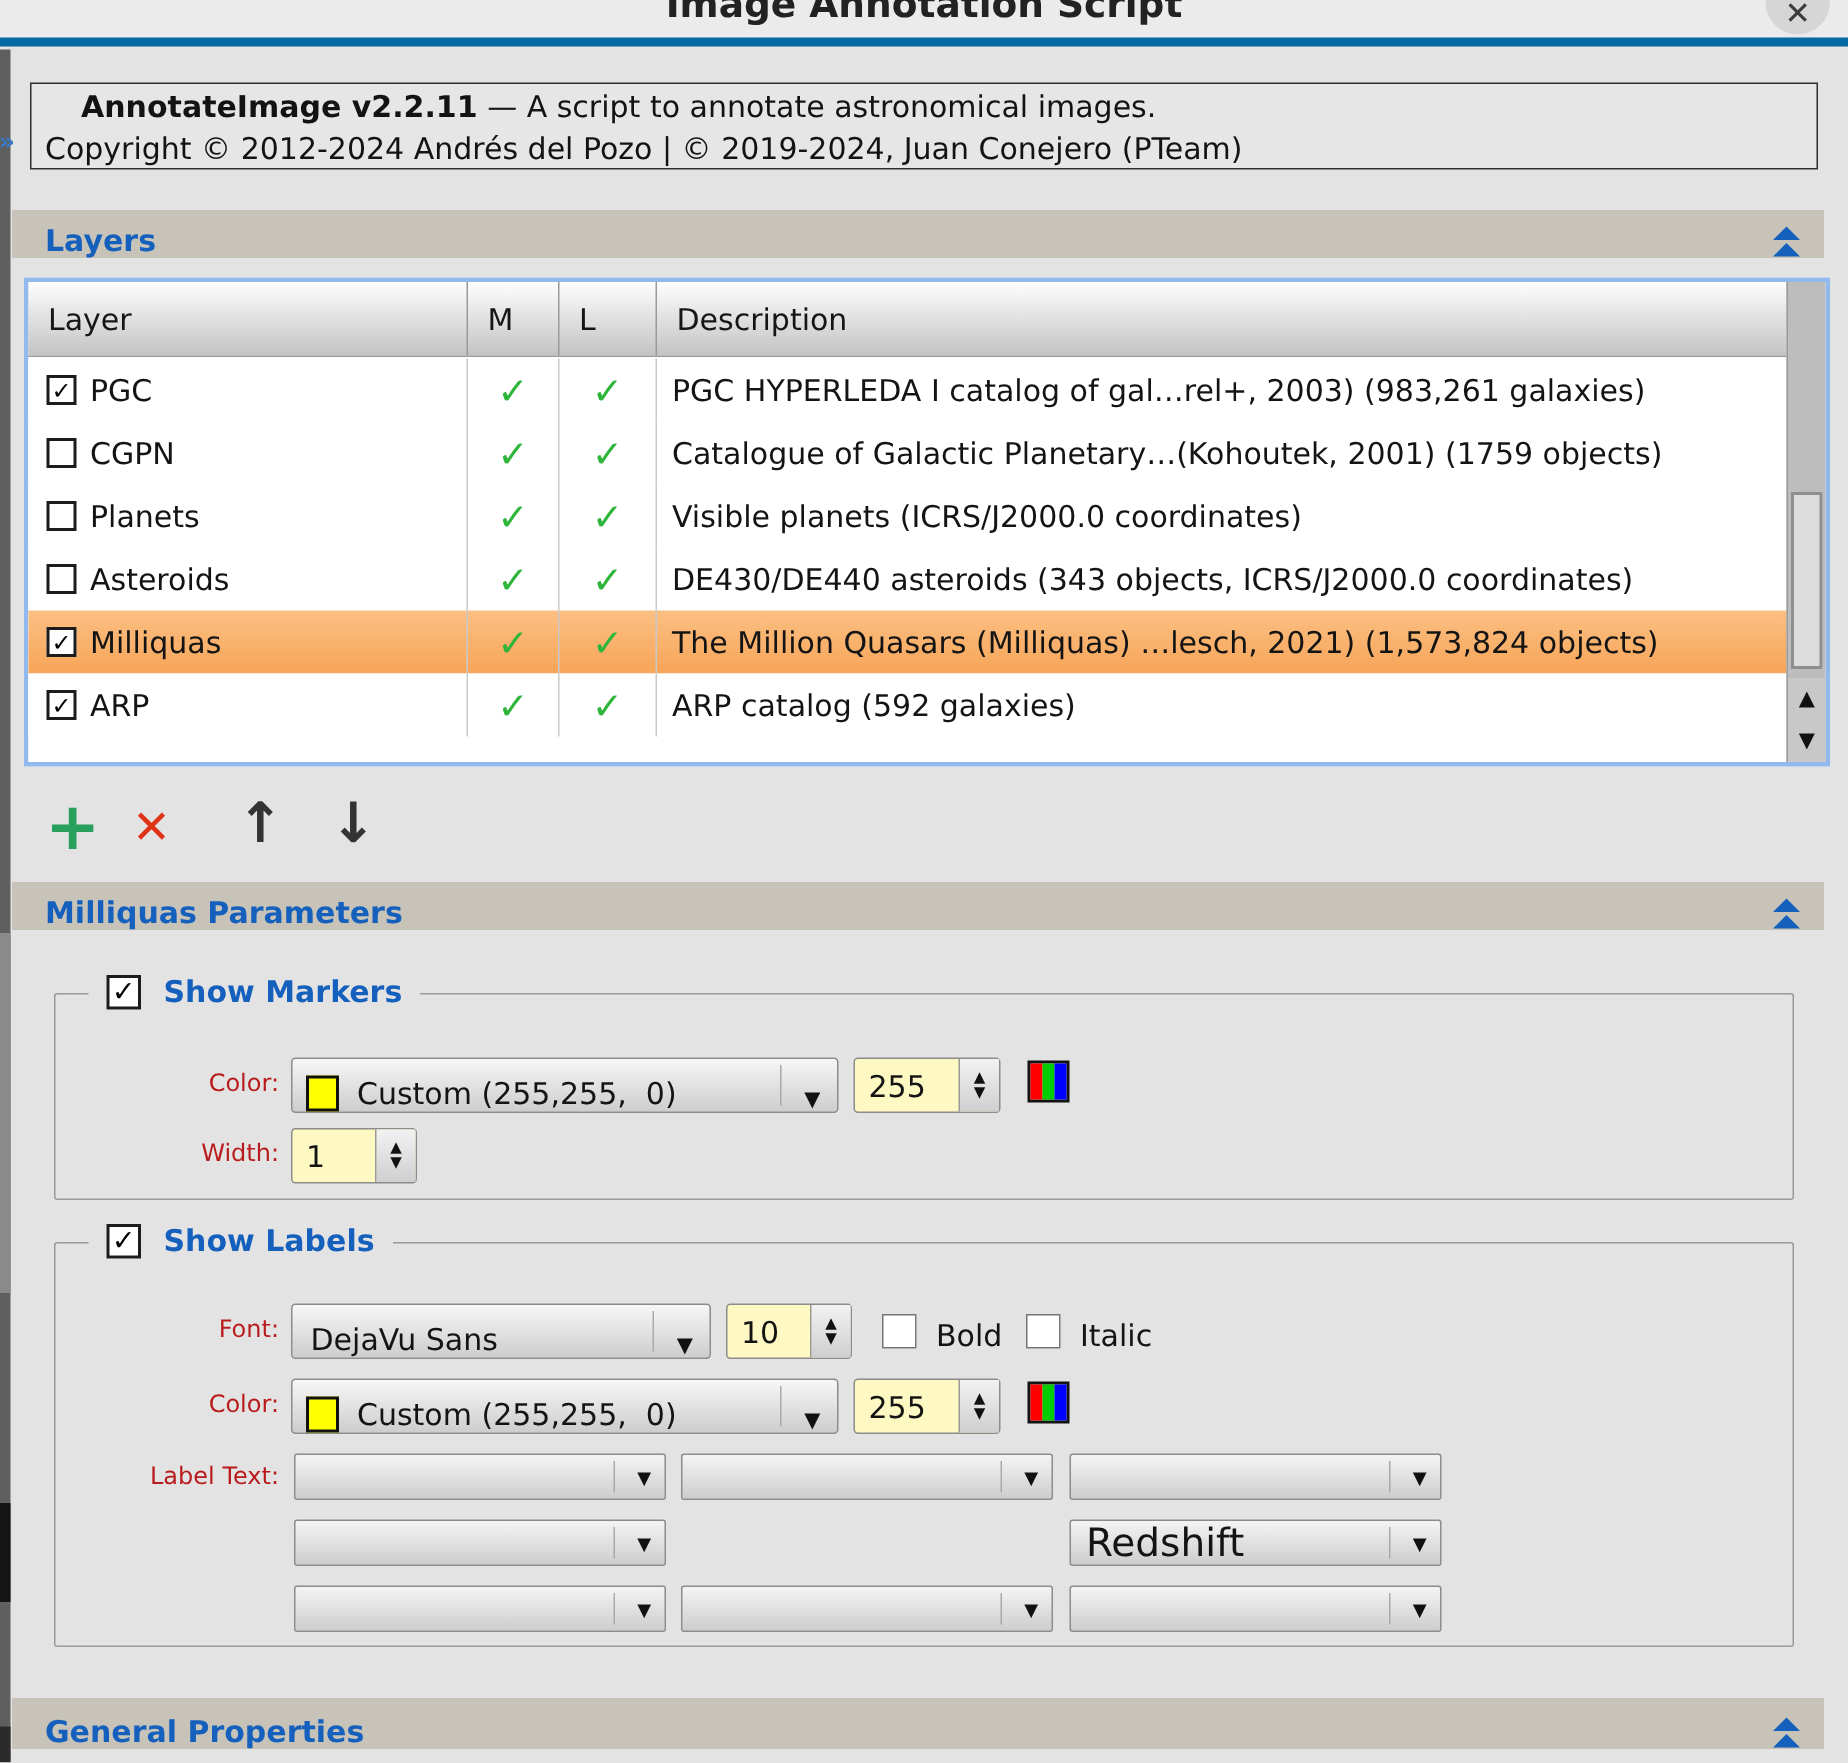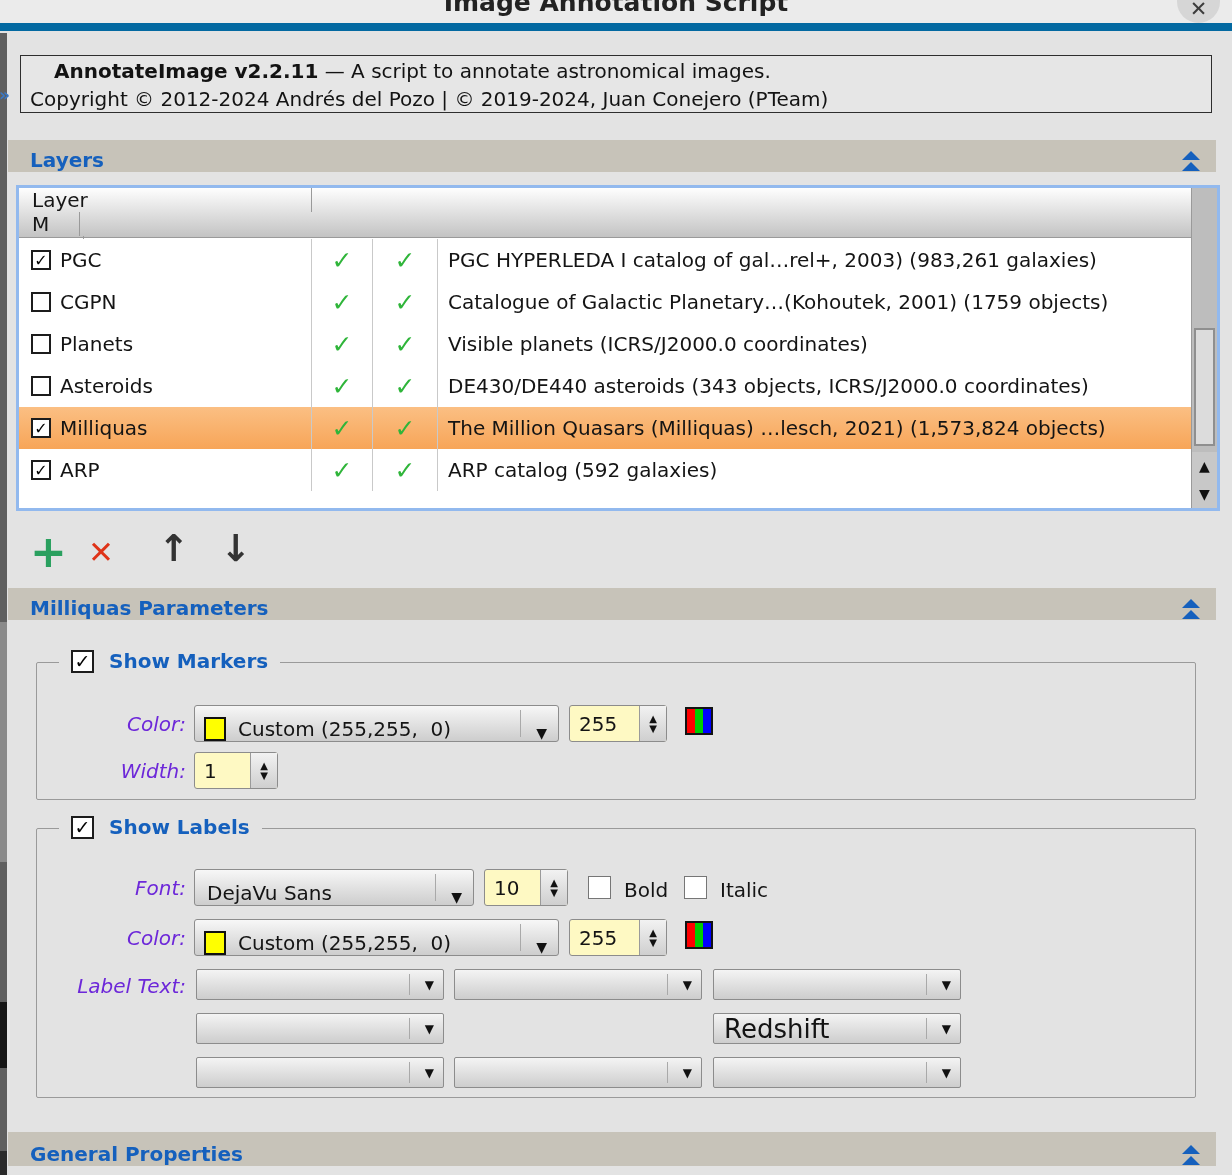--- a/index.html
+++ b/index.html
@@ -3,21 +3,21 @@
 <meta charset="utf-8">
 <style>
   * { box-sizing: border-box; margin: 0; padding: 0; }
   html,body { background:#e3e3e3; }
   .app {
     position:relative; width:1232px; height:1175px; overflow:hidden;
     background:#e3e3e3; font-family:"DejaVu Sans", sans-serif; color:#141414;
   }
   
   .titlebar { position:absolute; left:0; top:0; width:1232px; height:31px;
-    background:#ebebeb; border-bottom:8px solid #0369a1; }
+    background:#ebebeb; border-bottom:6px solid #0369a1; }
   .title { position:absolute; left:0; top:-12px; width:100%; text-align:center;
     font-size:25px; font-weight:bold; color:#222; }
   .close-btn { position:absolute; left:1177px; top:-20px; width:43px; height:43px;
     border-radius:50%; background:#d6d6d6; display:flex; align-items:center;
     justify-content:center; }
   .close-btn span { font-size:21px; font-weight:bold; color:#3c3c3c; margin-top:14px; }
   
   .left-strip { position:absolute; left:0; top:33px; width:7px; height:1142px; background:#5f5f5f; }
   .left-strip .p1 { position:absolute; left:0; top:589px; width:7px; height:240px; background:#8a8a8a; }
   .left-strip .p2 { position:absolute; left:0; top:969px; width:7px; height:66px; background:#151515; }
@@ -32,21 +32,21 @@
   .section-bar { position:absolute; left:8px; width:1208px; height:32px;
     background:#c7c3b9; display:flex; align-items:flex-end; }
   .sec-title { margin-left:22px; font-size:20px; font-weight:bold; color:#1560bd; }
   .collapse { margin-left:auto; margin-right:16px; display:flex; flex-direction:column; align-items:center; }
   .collapse i { display:block; width:0; height:0; border-left:9px solid transparent;
     border-right:9px solid transparent; border-bottom:9px solid #1560bd; margin:1px 0; }
   
   .layers-table { position:absolute; left:16px; top:185px; width:1204px; height:326px;
     background:#fff; border:3px solid #92b9ee; }
   .thead { position:absolute; left:0; top:0; right:26px; height:50px; display:flex;
-    background:linear-gradient(#fefefe,#c3c3c3); border-bottom:1px solid #9a9a9a;flex-direction:column; }
+    background:linear-gradient(#fefefe,#c3c3c3); border-bottom:1px solid #9a9a9a; }
   .thead .hc { display:flex; align-items:center; padding-left:13px; font-size:20px;
     color:#161616; border-right:1px solid #9a9a9a; }
   .tbody { position:absolute; left:0; top:51px; right:26px; bottom:0; background:#fff; }
   .trow { display:flex; height:42px; align-items:stretch; background:#fff; }
   .trow.selected { background:linear-gradient(#fbbf83,#f7a558); }
   .c { display:flex; align-items:center; border-right:1px solid #c9c9c9; }
   .cl { width:293px; padding-left:12px; }
   .cm { width:61px; justify-content:center; }
   .cll { width:65px; justify-content:center; }
   .cd { flex:1; padding-left:10px; border-right:none; font-size:20px; }
@@ -73,21 +73,21 @@
   .terms { position:absolute; right:24px; top:536px; font-size:20px; color:#000;
     text-decoration:underline; }
   
   .group { position:absolute; left:36px; width:1160px; border:1px solid #9a9a9a; border-radius:2px; }
   .g-markers { top:662px; height:138px; }
   .g-labels  { top:828px; height:270px; }
   .legend { position:absolute; top:-14px; left:22px; background:#e3e3e3; padding:0 12px;
     display:flex; align-items:center; }
   .cb-lg { width:23px; height:23px; font-size:19px; }
   .gtitle { margin-left:15px; font-size:20px; font-weight:bold; color:#1560bd; }
-  .flabel { position:absolute; left:0; width:149px; text-align:right; font-size:20px; color:#6d28d9;font-style:italic; }
+  .flabel { position:absolute; left:0; width:149px; text-align:right; font-size:16px; color:#b91c1c; }
   
   .combo { position:absolute; height:37px; background:linear-gradient(#f7f7f7,#cdcdcd);
     border:1px solid #8c8c8c; border-radius:3px; display:flex; align-items:flex-end; }
   .swatch { width:22px; height:24px; background:#ffff00; border:2px solid #111; margin-left:9px; flex:none; }
   .ctext { margin-left:12px; font-size:20px; white-space:pre; }
   .combo .sep, .dd .sep { position:absolute; top:4px; bottom:4px; width:1px; background:#a9a9a9; }
   .combo .sep { right:37px; } .dd .sep { right:33px; }
   .combo .arrow { position:absolute; right:11px; font-size:14px; color:#111; }
   
   .spin { position:absolute; height:37px; background:#fef9c3; border:1px solid #8c8c8c; border-radius:3px; }

